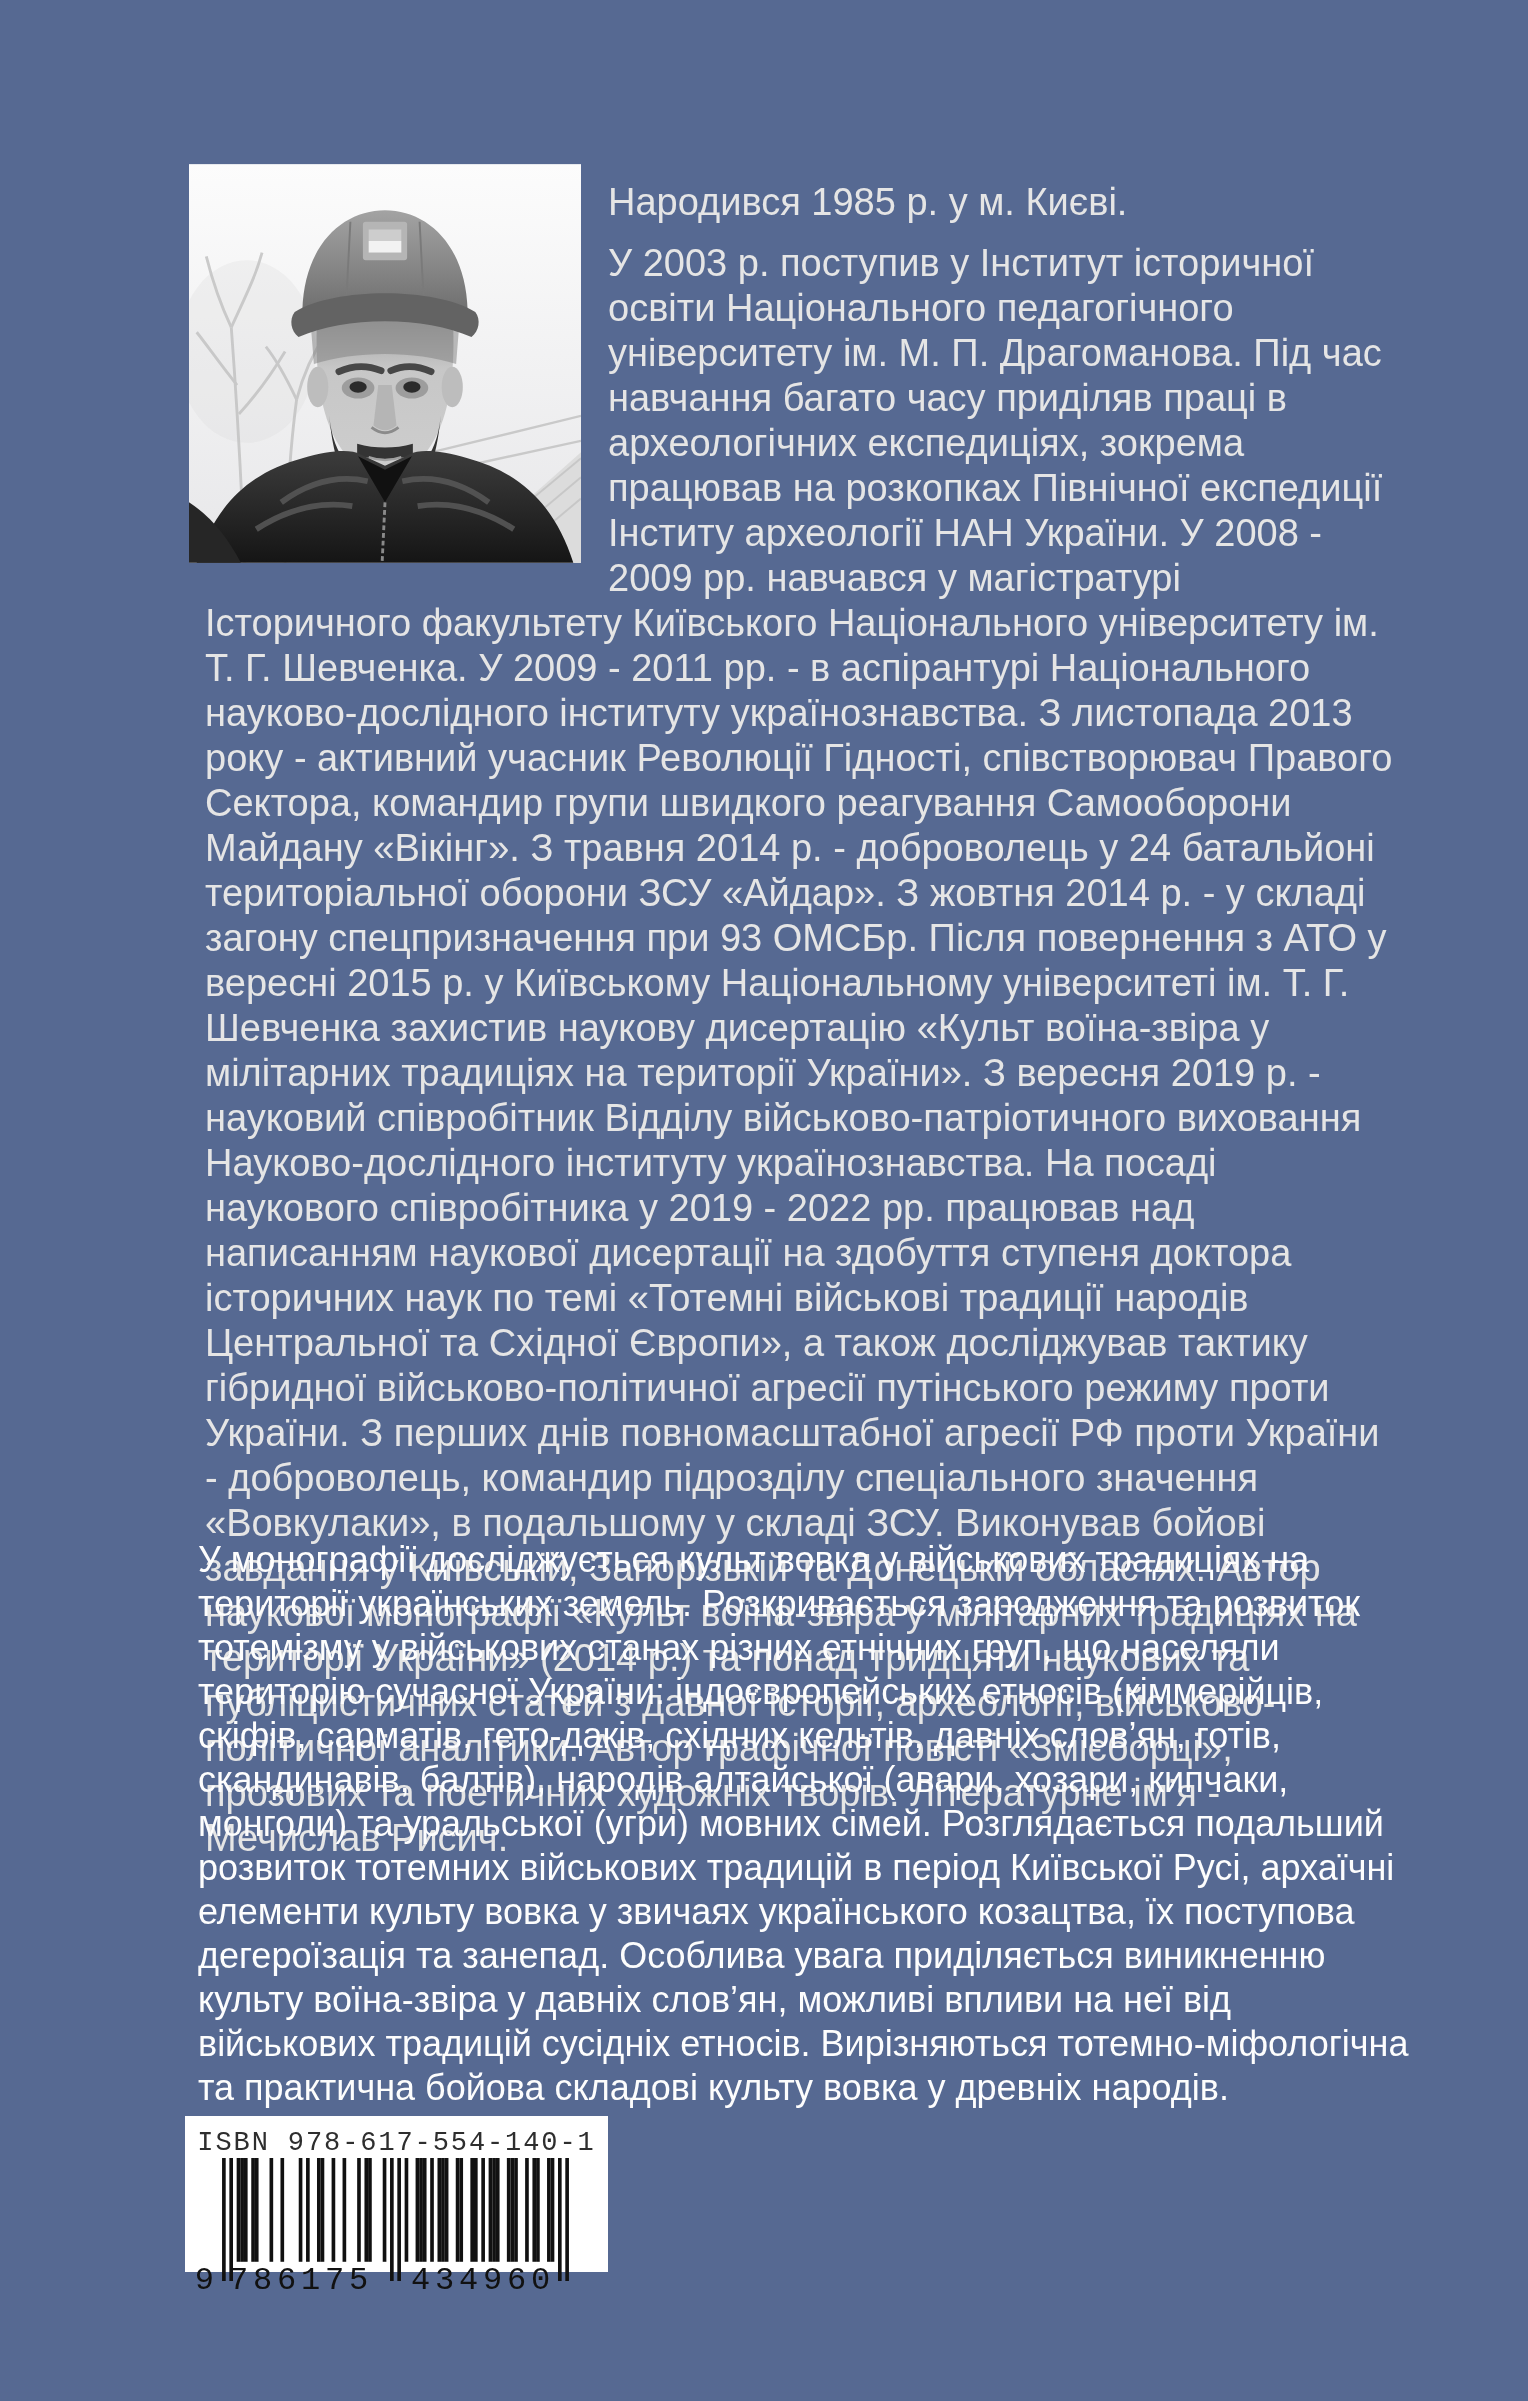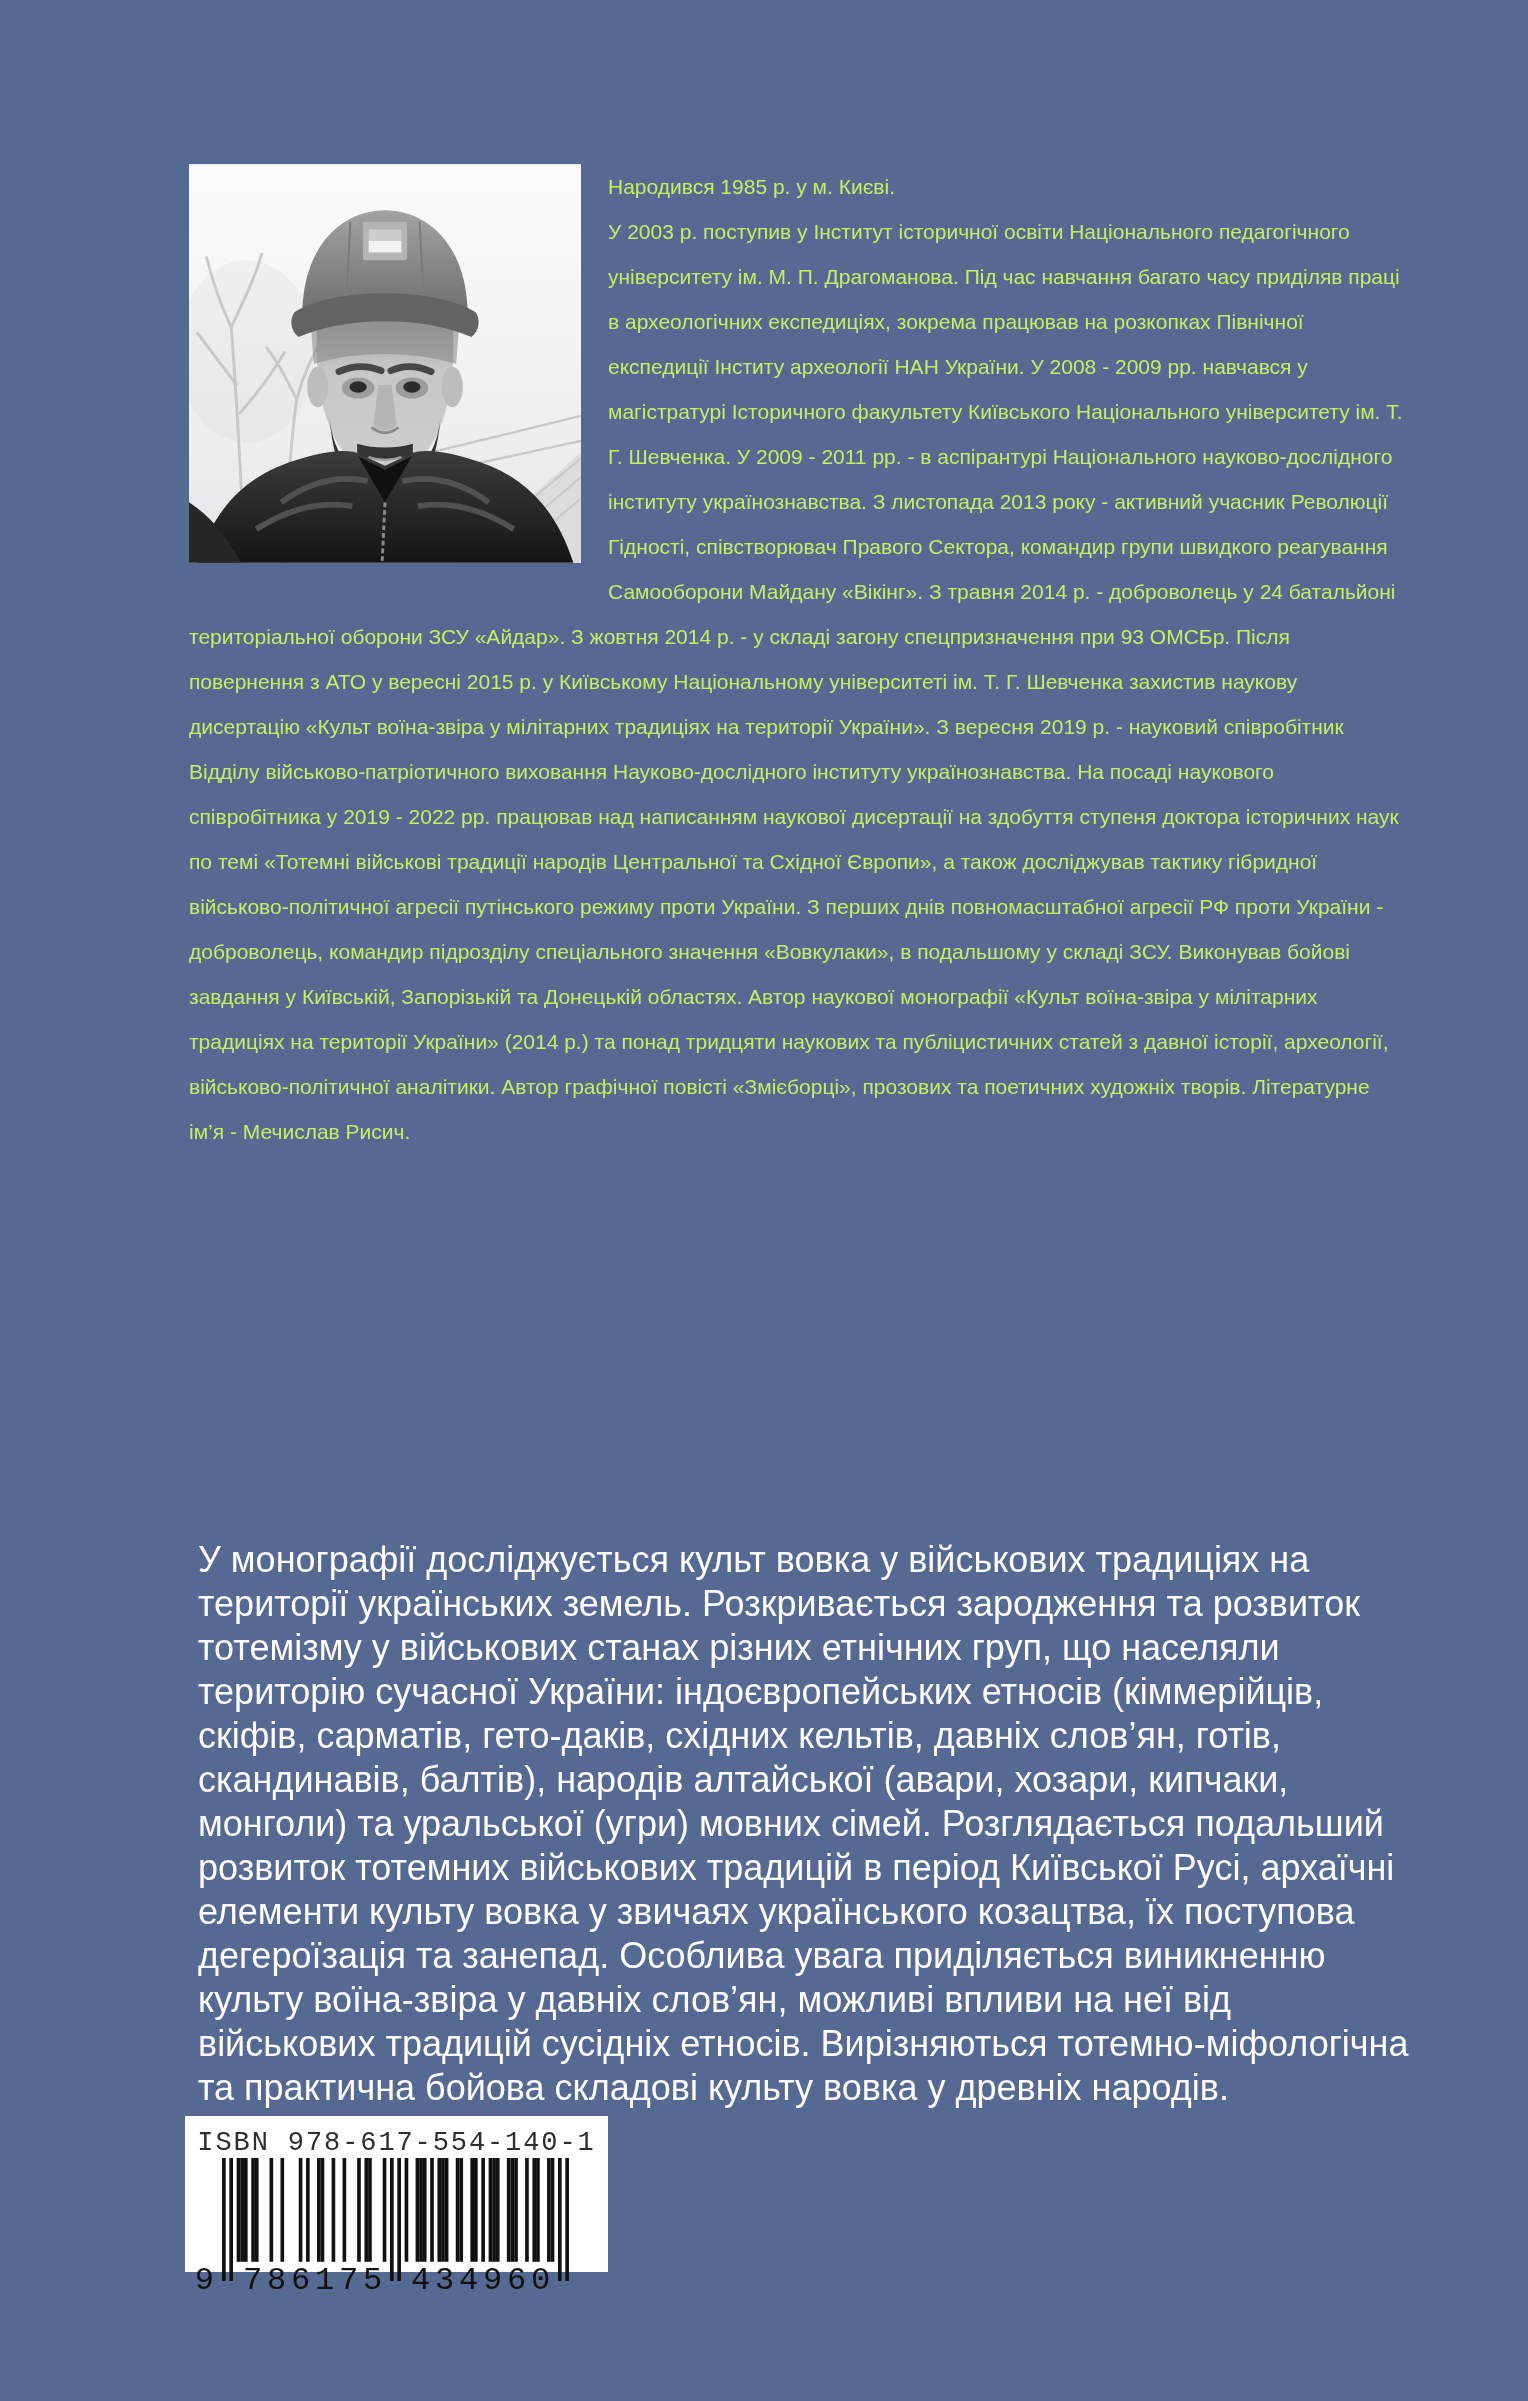--- a/index.html
+++ b/index.html
@@ -6,34 +6,34 @@
   body{
     width:1528px;height:2402px;position:relative;overflow:hidden;
     background:#566992;
     font-family:"Liberation Sans",sans-serif;
   }
   .cover{position:absolute;inset:0;}
   .content{position:absolute;left:189px;top:164px;width:1220px;color:#ffffff;}
   .photo{float:left;width:392px;height:399px;margin:0 27px 35px 0;}
   .photo svg{display:block;width:392px;height:399px;}
   h1{margin:0 0 19px 0;font-size:47px;line-height:54px;font-weight:700;letter-spacing:0.5px;color:#ffffff;}
-  .bio-line{margin:0;font-size:21px;line-height:45px;color:#bef264;}
+  .bio-line{margin:16px;font-size:38px;line-height:45px;color:#e5e5e5;}
   .synopsis{position:absolute;left:189px;top:1538px;width:1220px;color:#fdfdfd;font-size:36px;line-height:44px;margin-left:9px;}
   .barcode-box{position:absolute;left:185px;top:2116px;width:423px;height:156px;background:#ffffff;}
   .isbn-label{
     position:absolute;top:11.5px;left:0;width:100%;text-align:center;
     font-family:"Liberation Mono",monospace;font-size:27px;letter-spacing:1.9px;color:#2e2e2e;
   }
   #barcode-svg{position:absolute;left:37px;top:42px;}
   .bc-digit{
     position:absolute;top:146px;font-family:"Liberation Mono",monospace;
     font-size:32px;color:#111111;
   }
   .bc-lead{left:1.9px;width:35px;text-align:center;}
-  .bc-g1{left:52px;width:150px;text-align:right;letter-spacing:4.8px;}
+  .bc-g1{left:44px;width:150px;text-align:left;letter-spacing:4.8px;}
   .bc-g2{left:223px;width:150px;text-align:center;letter-spacing:4.8px;}
 </style>
 </head>
 <body style="background: rgb(86, 105, 146);">
 
 <div class="cover">
 
   <section class="content">
     <div class="photo">
       <svg viewBox="0 0 408 415" aria-hidden="true">

